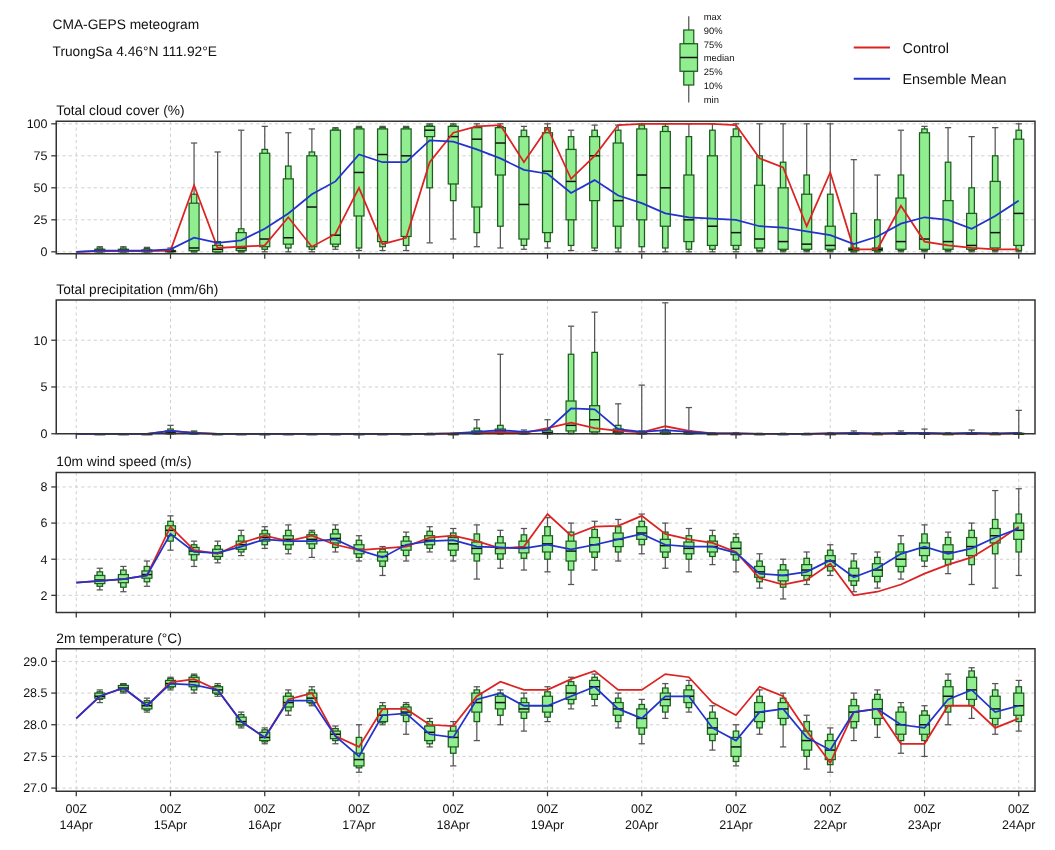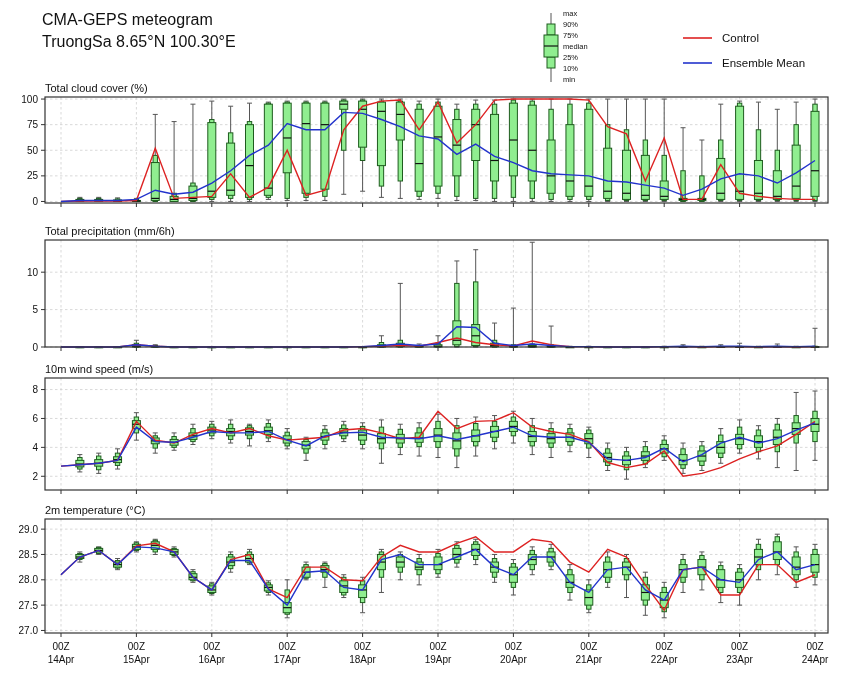--- a/index.html
+++ b/index.html
@@ -1,38 +1,38 @@
 <!DOCTYPE html>
 <html><head>
 <meta charset="utf-8">
 <style>
   html,body{margin:0;padding:0;background:#fff;}
   #screen{position:relative;width:844px;height:680px;background:#ffffff;overflow:hidden;
           font-family:"Liberation Sans",sans-serif;}
-  .hdr{position:absolute;left:42px;font-size:16px;color:#111;line-height:22px;white-space:nowrap;}
+  .hdr{position:absolute;left:42px;font-size:11px;color:#111;line-height:22px;white-space:nowrap;}
   svg{position:absolute;left:0;top:0;}
   .grid{stroke:#cfcfcf;stroke-width:0.8;stroke-dasharray:2.5,2.5;}
   .tick{stroke:#333;stroke-width:1;}
   .whisk{stroke:#555;stroke-width:1;}
   .boxn{fill:#90ee90;stroke:#1e5c1e;stroke-width:1;}
   .boxw{fill:#90ee90;stroke:#1e5c1e;stroke-width:1;}
   .med{stroke:#111;stroke-width:1.2;}
   .series{stroke-width:1.4;fill:none;}
   .border{fill:none;stroke:#333;stroke-width:1.2;}
   .ptitle{font-family:"Liberation Sans",sans-serif;font-size:11px;fill:#111;}
   .ylab,.xlab{font-family:"Liberation Sans",sans-serif;font-size:10px;fill:#111;}
   .leglab{font-family:"Liberation Sans",sans-serif;font-size:7.5px;fill:#111;}
   .legname{font-family:"Liberation Sans",sans-serif;font-size:11.5px;fill:#111;}
 </style>
 </head>
 <body>
 
 <div id="screen">
   <div class="hdr" style="top:9px">CMA-GEPS meteogram</div>
-  <div class="hdr" style="top:31px">TruongSa 8.65°N 100.30°E</div>
+  <div class="hdr" style="top:31px">TruongSa 4.46°N 111.92°E</div>
   <svg id="plot" width="844" height="680" viewBox="0 0 844 680">
       <g>
         <line x1="45" x2="828" y1="201.46376811594203" y2="201.46376811594203" class="grid"></line>
         <line x1="41" x2="45" y1="201.46376811594203" y2="201.46376811594203" class="tick"></line>
         <text x="38" y="204.96376811594203" class="ylab" text-anchor="end">0</text>
         <line x1="45" x2="828" y1="175.8599033816425" y2="175.8599033816425" class="grid"></line>
         <line x1="41" x2="45" y1="175.8599033816425" y2="175.8599033816425" class="tick"></line>
         <text x="38" y="179.3599033816425" class="ylab" text-anchor="end">25</text>
         <line x1="45" x2="828" y1="150.256038647343" y2="150.256038647343" class="grid"></line>
         <line x1="41" x2="45" y1="150.256038647343" y2="150.256038647343" class="tick"></line>

